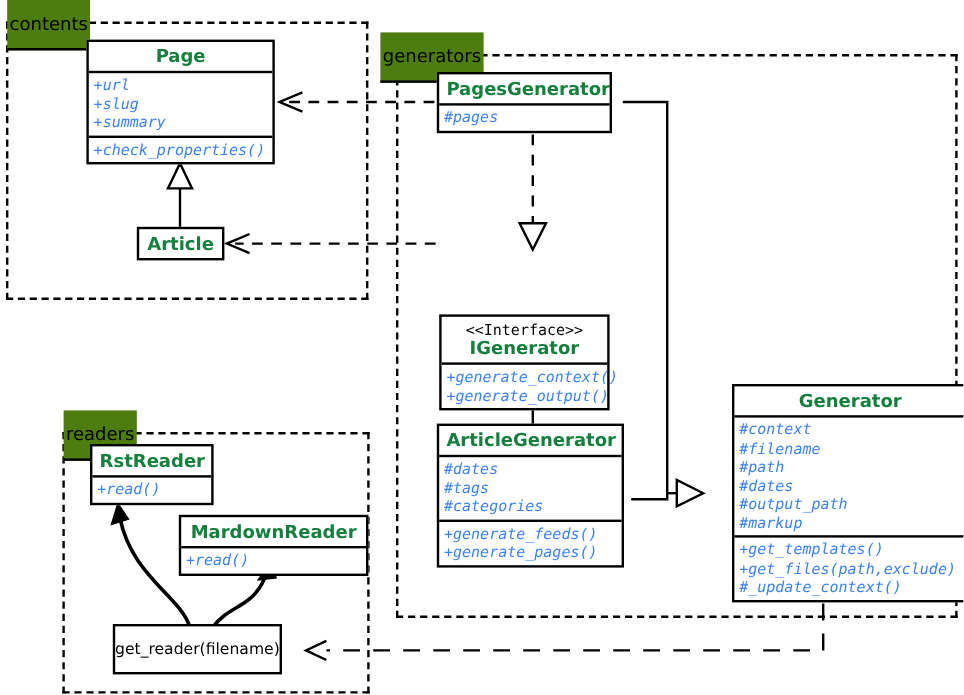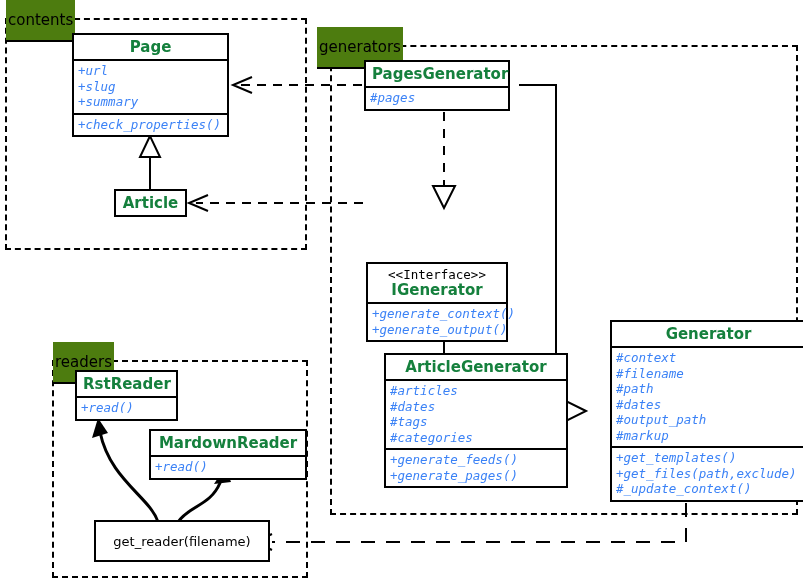--- a/index.html
+++ b/index.html
@@ -196,24 +196,23 @@
 
   <div class="clsbox" style="left:366px; top:214px; width:142px;margin-top:48px;">
     <div class="cls-stereo">&lt;&lt;Interface&gt;&gt;</div>
     <div class="cls-name" style="padding-top:0;">IGenerator</div>
     <div class="cls-sec">
       <div class="row">+generate_context()</div>
       <div class="row">+generate_output()</div>
     </div>
   </div>
 
-  <div class="clsbox" style="left:384px; top:353px; width:184px;">
+  <div class="clsbox" style="left:364px; top:353px; width:156px;">
     <div class="cls-name">ArticleGenerator</div>
     <div class="cls-sec">
-      <div class="row">#articles</div>
       <div class="row">#dates</div>
       <div class="row">#tags</div>
       <div class="row">#categories</div>
     </div>
     <div class="cls-sec">
       <div class="row">+generate_feeds()</div>
       <div class="row">+generate_pages()</div>
     </div>
   </div>
 
@@ -241,17 +240,17 @@
     </div>
   </div>
 
   <div class="clsbox" style="left:137px; top:429px; width:158px;margin-left:12px;">
     <div class="cls-name">MardownReader</div>
     <div class="cls-sec">
       <div class="row">+read()</div>
     </div>
   </div>
 
-  <div class="plainbox" style="left:94px; top:520px; width:176px; height:42px;">
+  <div class="plainbox" style="left:94px; top:520px; width:141px; height:42px;">
     <div class="row">get_reader(filename)</div>
   </div>
 
 </div>
 
 </body></html>

